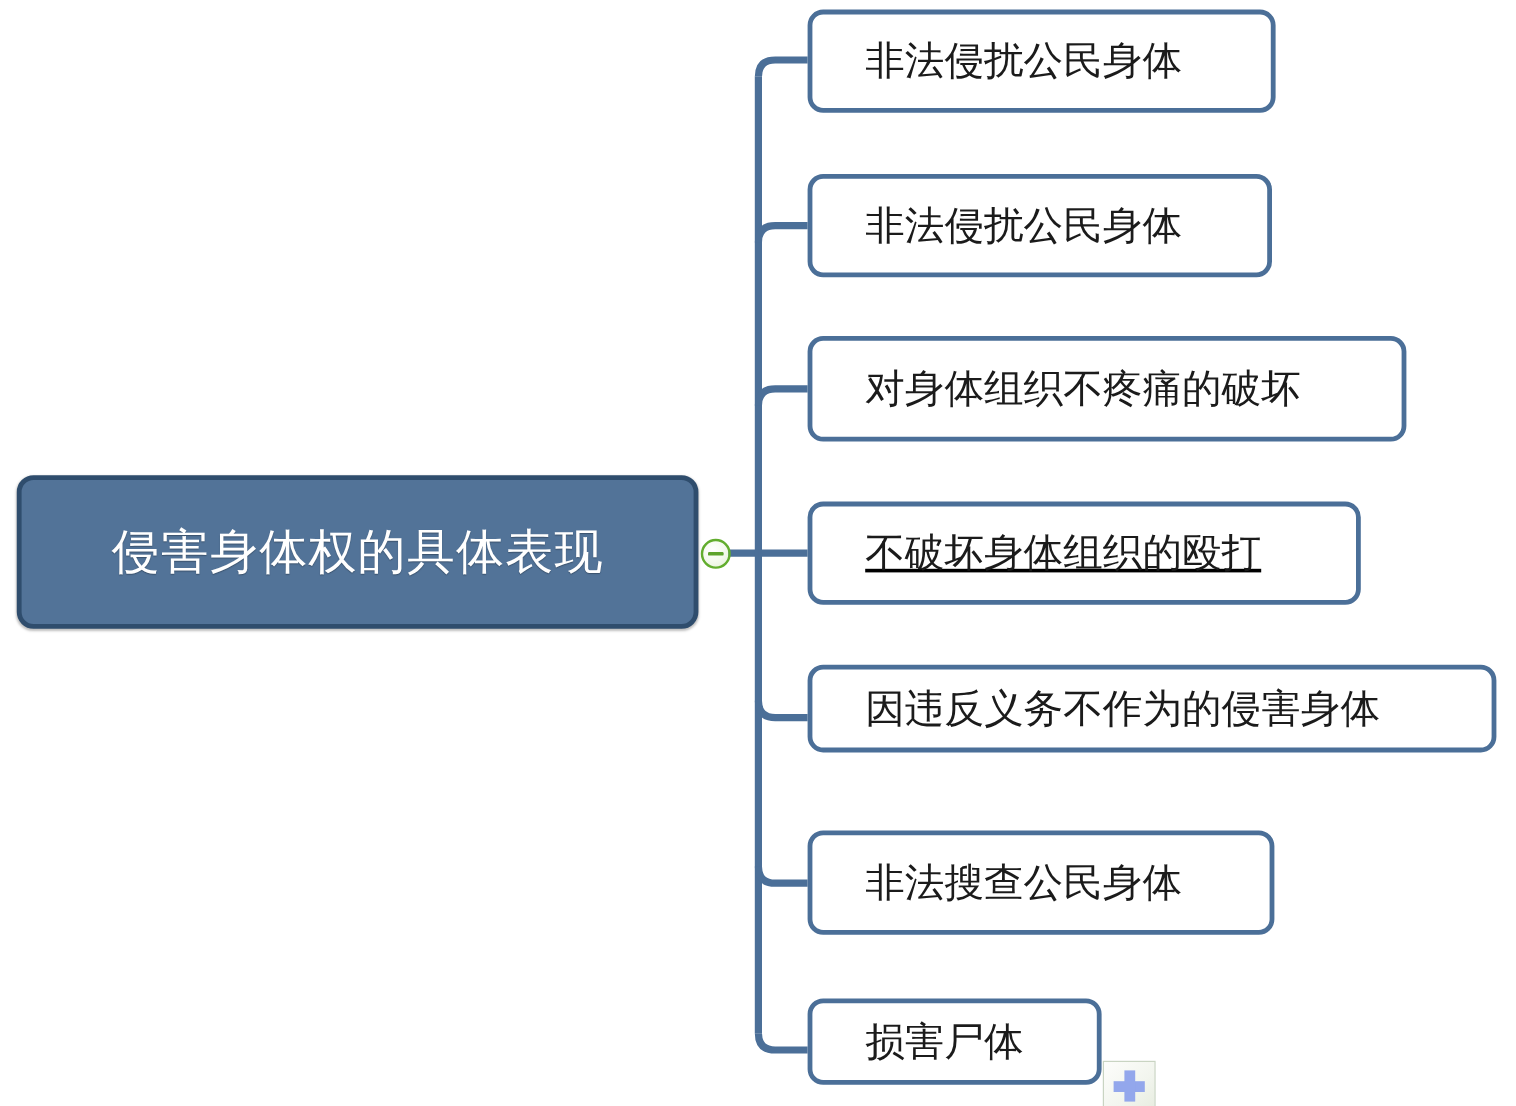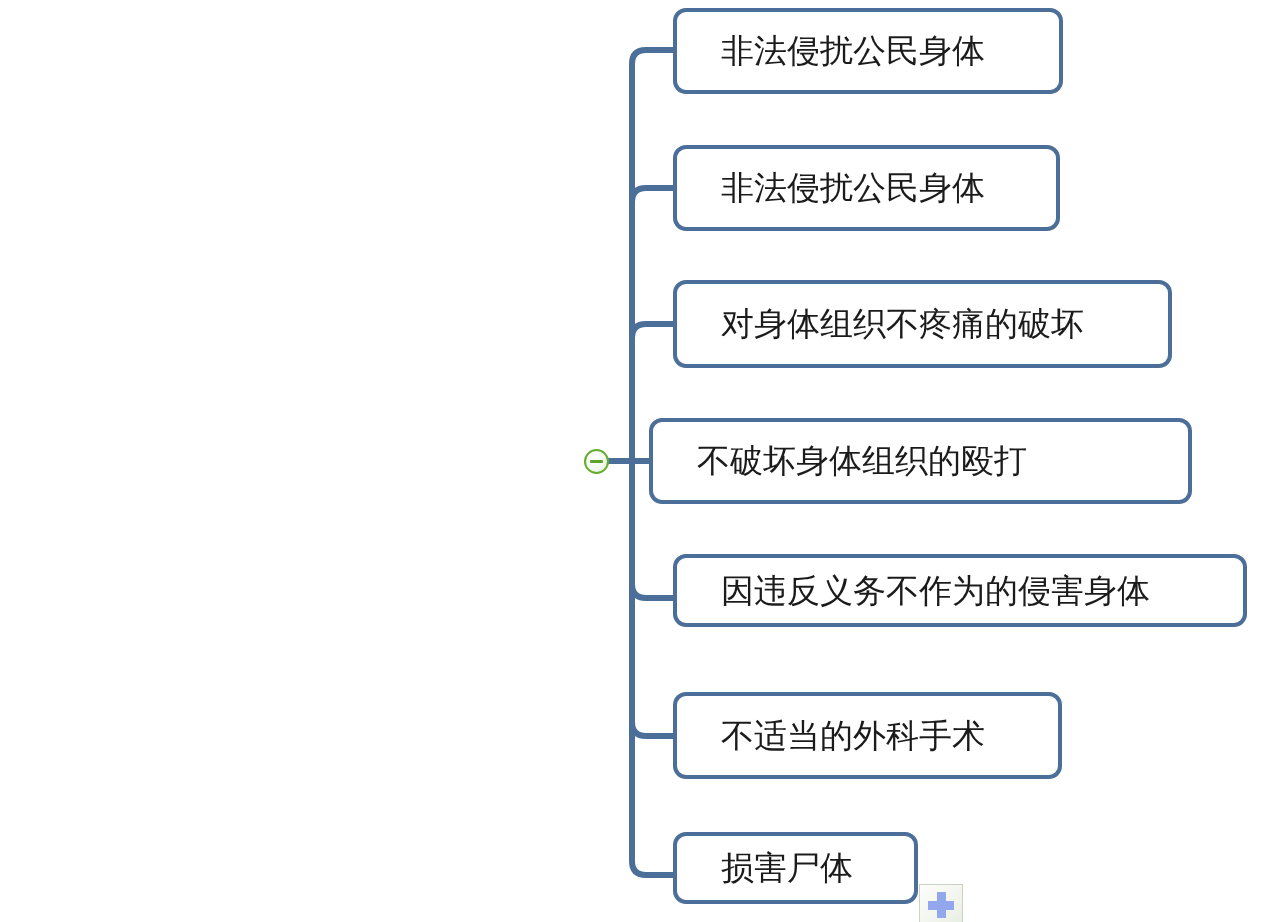--- a/index.html
+++ b/index.html
@@ -125,42 +125,45 @@
       <path d="M 632 461 L 673 461"></path>
 
       <path d="M 632 584 Q 632 598 646 598 L 673 598"></path>
 
       <path d="M 632 722 Q 632 736 646 736 L 673 736"></path>
 
       <path d="M 632 861 Q 632 875 646 875 L 673 875"></path>
     </g>
   </svg>
 
+  <div class="node root-node" id="root-node" style="left: 14px; top: 396px; width: 568px; height: 128px;">
+    <span class="root-label">侵害身体权的具体表现</span>
+  </div>
 
   <div class="toggle-collapse" id="toggle-collapse" style="left: 584px; top: 449px; width: 25px; height: 25px;">
     <span class="toggle-bar"></span>
   </div>
 
   <div class="node branch-node" id="branch-0" style="left: 673px; top: 8px; width: 390px; height: 86px;">
     <span class="branch-label">非法侵扰公民身体</span>
   </div>
   <div class="node branch-node" id="branch-1" style="left: 673px; top: 145px; width: 387px; height: 86px;">
     <span class="branch-label">非法侵扰公民身体</span>
   </div>
   <div class="node branch-node" id="branch-2" style="left: 673px; top: 280px; width: 499px; height: 88px;">
     <span class="branch-label">对身体组织不疼痛的破坏</span>
   </div>
-  <div class="node branch-node" id="branch-3" style="left: 649px; top: 418px; width: 543px; height: 86px;">
+  <div class="node branch-node" id="branch-3" style="left: 673px; top: 418px; width: 461px; height: 86px; text-decoration: underline;">
     <span class="branch-label">不破坏身体组织的殴打</span>
   </div>
   <div class="node branch-node" id="branch-4" style="left: 673px; top: 554px; width: 574px; height: 73px;">
     <span class="branch-label">因违反义务不作为的侵害身体</span>
   </div>
   <div class="node branch-node" id="branch-5" style="left: 673px; top: 692px; width: 389px; height: 87px;">
-    <span class="branch-label">不适当的外科手术</span>
+    <span class="branch-label">非法搜查公民身体</span>
   </div>
   <div class="node branch-node" id="branch-6" style="left: 673px; top: 832px; width: 245px; height: 72px;">
     <span class="branch-label">损害尸体</span>
   </div>
 
   <div class="add-button" id="add-button" style="left: 919px; top: 884px; width: 44px; height: 42px;">
     <span class="plus-h"></span>
     <span class="plus-v"></span>
   </div>
 

